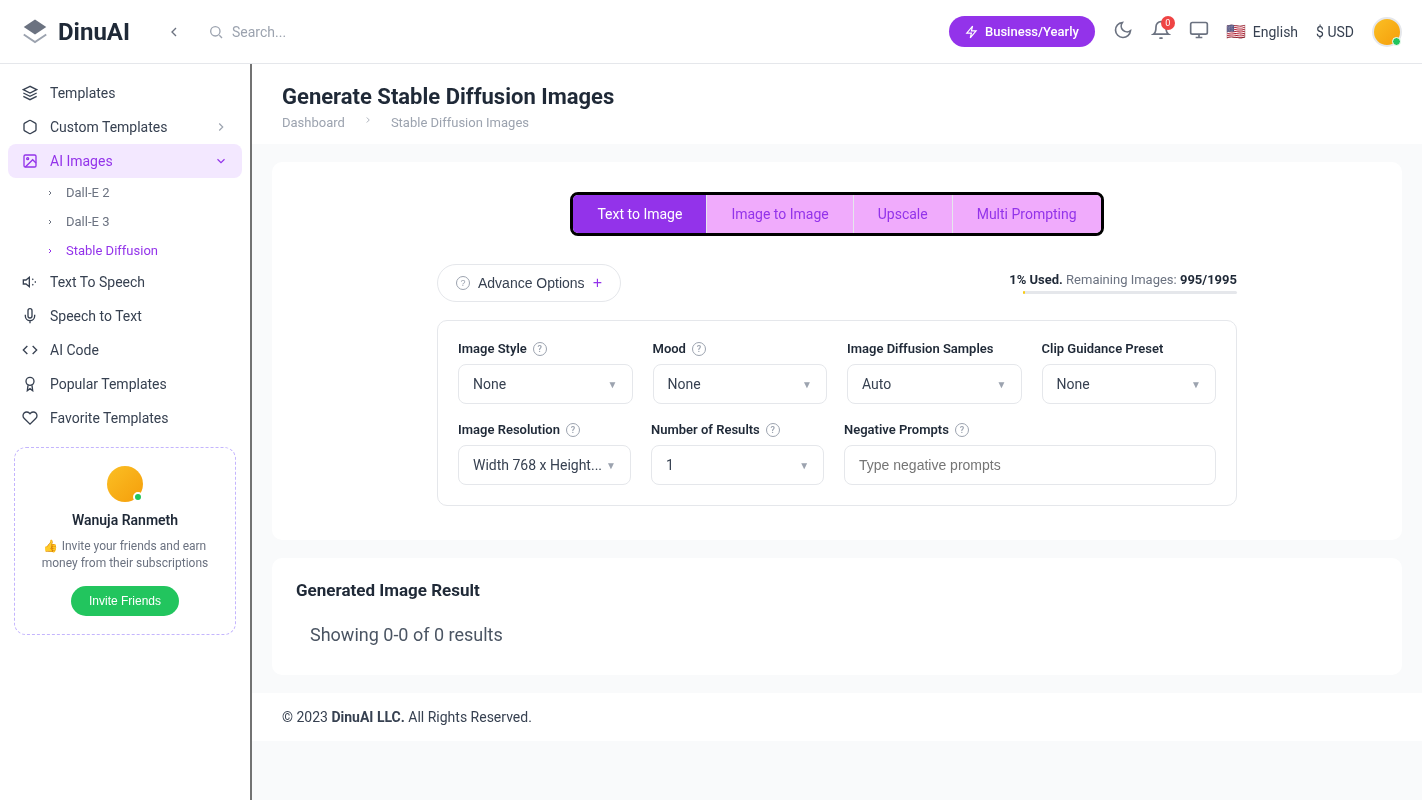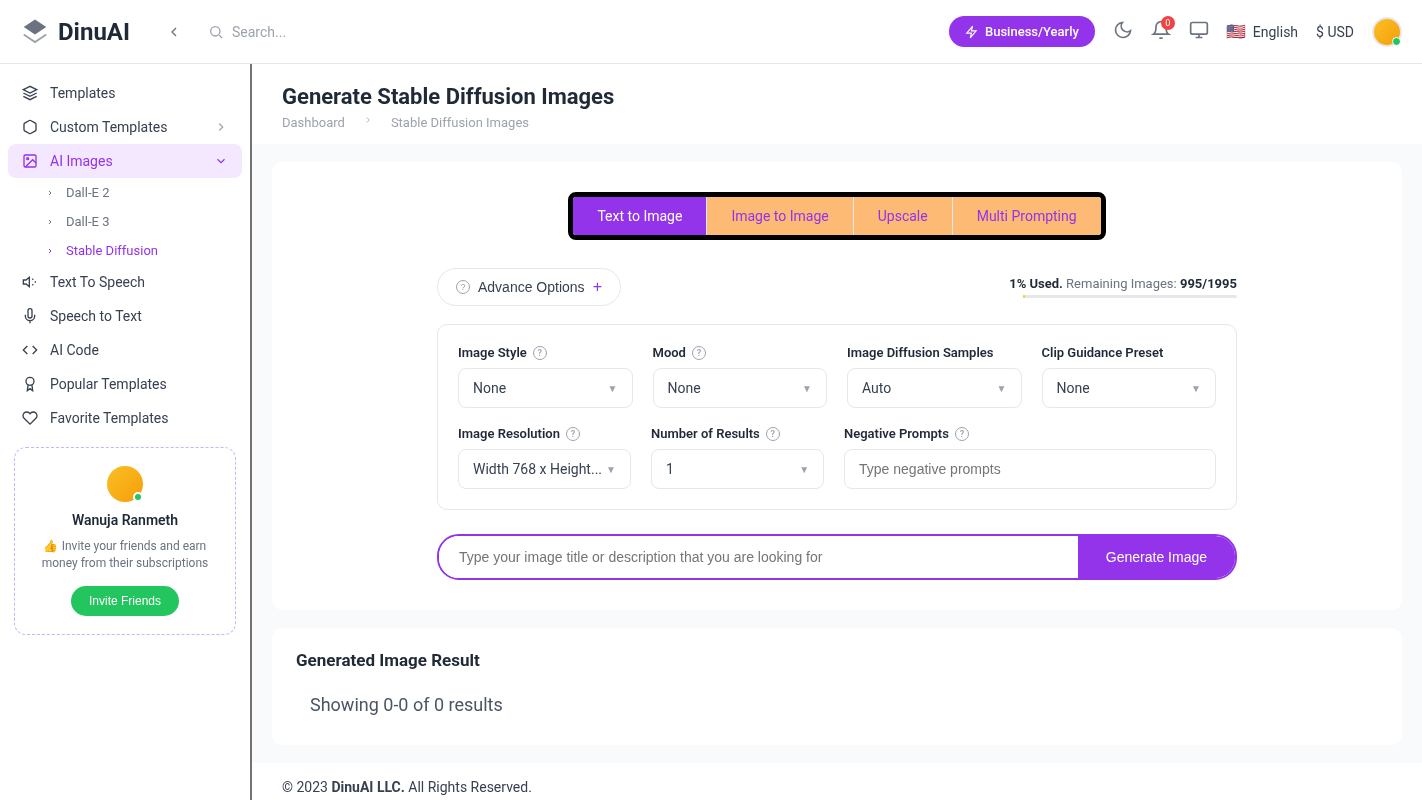--- a/index.html
+++ b/index.html
@@ -30,22 +30,22 @@
 .invite-card .avatar-lg .dot { position: absolute; bottom: 0; right: 0; width: 10px; height: 10px; background: #22c55e; border-radius: 50%; border: 2px solid #fff; }
 .invite-card .name { font-weight: 600; font-size: 14px; margin-bottom: 10px; }
 .invite-card .desc { font-size: 12px; color: #6b7280; line-height: 1.4; margin-bottom: 14px; }
 .invite-btn { background: #22c55e; color: #fff; border: none; padding: 8px 18px; border-radius: 18px; font-size: 12px; cursor: pointer; }
 .main { flex: 1; background: #f9fafb; overflow-y: auto; }
 .page-header { padding: 20px 30px 14px; background: #fff;}
 .page-title { font-size: 22px; font-weight: 700; margin-bottom: 6px; }
 .breadcrumb { display: flex; align-items: flex-start; gap: 18px; font-size: 13px; color: #9ca3af; }
 .card { background: #fff; margin: 18px 20px; border-radius: 10px; padding: 30px 20px; }
 .tabs { display: flex; justify-content: center; margin-bottom: 28px; }
-.tab-group { display: flex; border: 5px solid #000000; border-radius: 8px; overflow: hidden; }
-.tab { padding: 11px 24px; font-size: 14px; color: #9333ea; cursor: pointer; border-right: 1px solid #e5e7eb; background: #fdba74; }
+.tab-group { display: flex; border: 3px solid #000000; border-radius: 8px; overflow: hidden; }
+.tab { padding: 11px 24px; font-size: 14px; color: #9333ea; cursor: pointer; border-right: 1px solid #e5e7eb; background: #f0abfc; }
 .tab:last-child { border-right: none; }
 .tab.active { background: #9333ea; color: #fff; }
 .options-row { display: flex; align-items: center; justify-content: space-between; max-width: 800px; margin: 0 auto 18px; }
 .adv-btn { display: flex; align-items: center; gap: 8px; border: 1px solid #e5e7eb; border-radius: 20px; padding: 9px 18px; font-size: 14px; color: #374151; cursor: pointer; background: #fff; }
 .adv-btn .plus { color: #9333ea; font-size: 16px; }
 .usage { font-size: 13px; color: #6b7280; text-align: right; }
 .usage b { color: #1f2937; }
 .usage-bar { width: 214px; height: 3px; background: #e5e7eb; border-radius: 2px; margin-top: 4px; margin-left: auto; position: relative; }
 .usage-bar::before { content: ""; position: absolute; left: 0; top: 0; height: 100%; width: 1%; background: #facc15; border-radius: 2px; }
 .form-panel { max-width: 800px; margin: 4px auto; border: 1px solid #e5e7eb; border-radius: 10px; padding: 20px; }
@@ -323,24 +323,20 @@
                 <span>Negative Prompts</span>
                 <span class="help-icon">?</span>
               </div>
             <div class="form-input">
                 <input placeholder="Type negative prompts" style="">
               </div>
           </div>
         </div>
       </div>
 
-      <div class="prompt-row">
-        <input class="prompt-input" placeholder="Type your image title or description that you are looking for" style="">
-        <button class="generate-btn">Generate Image</button>
-      </div>
     </div>
 
     <div class="results-card">
       <div class="results-title">Generated Image Result</div>
       <div class="results-count">Showing 0-0 of 0 results</div>
     </div>
 
     <div class="footer">
       <span>© 2023 </span><b>DinuAI LLC.</b><span> All Rights Reserved.</span>
     </div>

